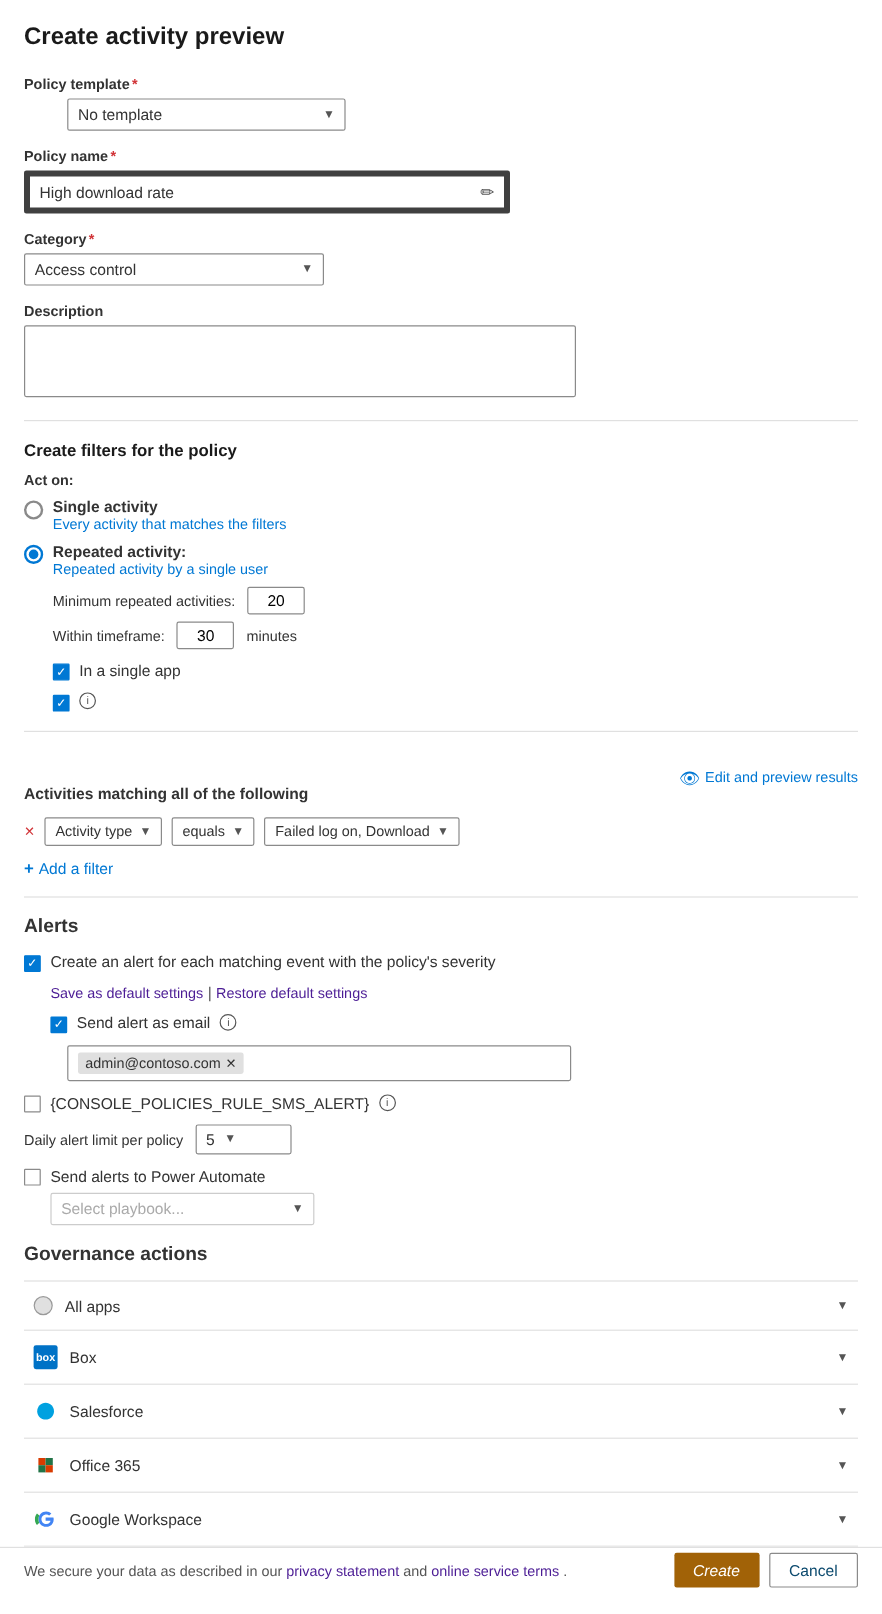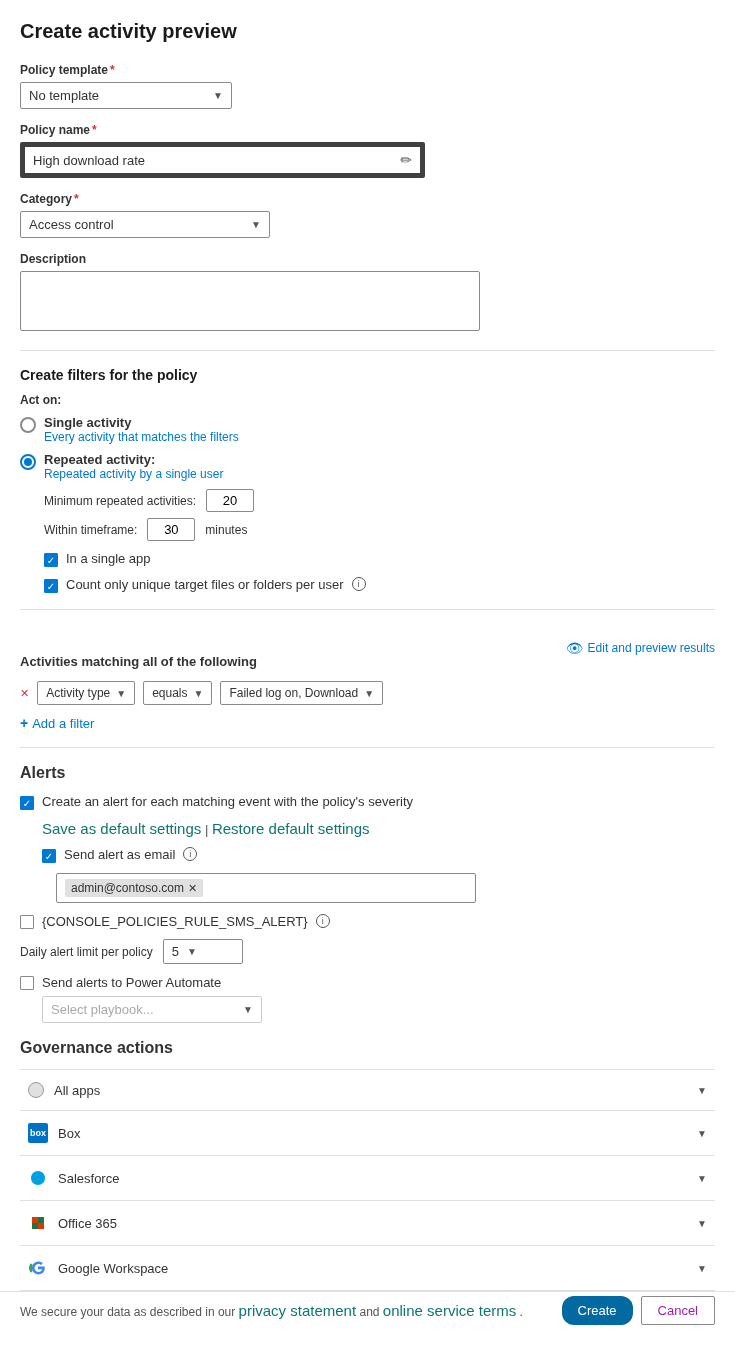--- a/index.html
+++ b/index.html
@@ -38,21 +38,21 @@
       border-radius: 2px;
       padding: 5px 8px;
       font-size: 13px;
       color: #333;
       background: #fff;
       cursor: pointer;
       display: flex;
       align-items: center;
       justify-content: space-between;
     }
-    .dropdown-select.narrow { width: 212px; }
+    .dropdown-select.narrow { width: 232px; margin-left: 36px; }
     .dropdown-select.medium { width: 250px; }
     .dropdown-arrow { font-size: 10px; color: #555; }
     .text-input {
       border: 5px solid #404040;
       border-radius: 2px;
       padding: 5px 8px;
       font-size: 13px;
       width: 405px;
       color: #333;
       display: flex;
@@ -214,22 +214,22 @@
       justify-content: center;
       width: 14px;
       height: 14px;
       border-radius: 50%;
       border: 1px solid #555;
       font-size: 9px;
       color: #555;
       cursor: pointer;
     }
     .link-text {
-      color: #0f766e;
-      font-size: 15px;
+      color: #4c1d95;
+      font-size: 12px;
       cursor: pointer;
     }
     .email-input-box {
       border: 1px solid #8a8a8a;
       border-radius: 2px;
       padding: 4px 8px;
       width: 420px;
       min-height: 30px;
       display: flex;
       align-items: center;
@@ -333,31 +333,32 @@
       justify-content: space-between;
       font-size: 12px;
       color: #555;
       background: #fff;
     }
     .footer-buttons {
       display: flex;
       gap: 8px;
     }
     .btn-create {
-      background: #0369a1;
+      background: #a16207;
       color: white;
       border: none;
-      border-radius: 12px;
+      border-radius: 2px;
       padding: 6px 16px;
       font-size: 13px;
       cursor: pointer;
+      font-style: italic;
     }
     .btn-cancel {
       background: white;
-      color: #a21caf;
+      color: #0c4a6e;
       border: 1px solid #8a8a8a;
       border-radius: 2px;
       padding: 6px 16px;
       font-size: 13px;
       cursor: pointer;
     }
     .radio-circle {
       width: 16px;
       height: 16px;
       border-radius: 50%;
@@ -476,23 +477,20 @@
         <span>minutes</span>
       </div>
 
       <div class="checkbox-row" style="margin-top:10px;">
         <div class="checkbox-box checked">✓</div>
         <span class="checkbox-label">In a single app</span>
       </div>
 
       <div class="checkbox-row" style="margin-top:6px;">
         <div class="checkbox-box checked">✓</div>
-        <div>
-          <div class="checkbox-label">Count only unique target files or folders per user</div>
-        </div>
         <span class="info-icon">i</span>
       </div>
     </div>
   </div>
 
   <hr class="divider">
 
   <div>
     <div class="filters-header">
       <span class="filters-title">Activities matching all of the following</span>

